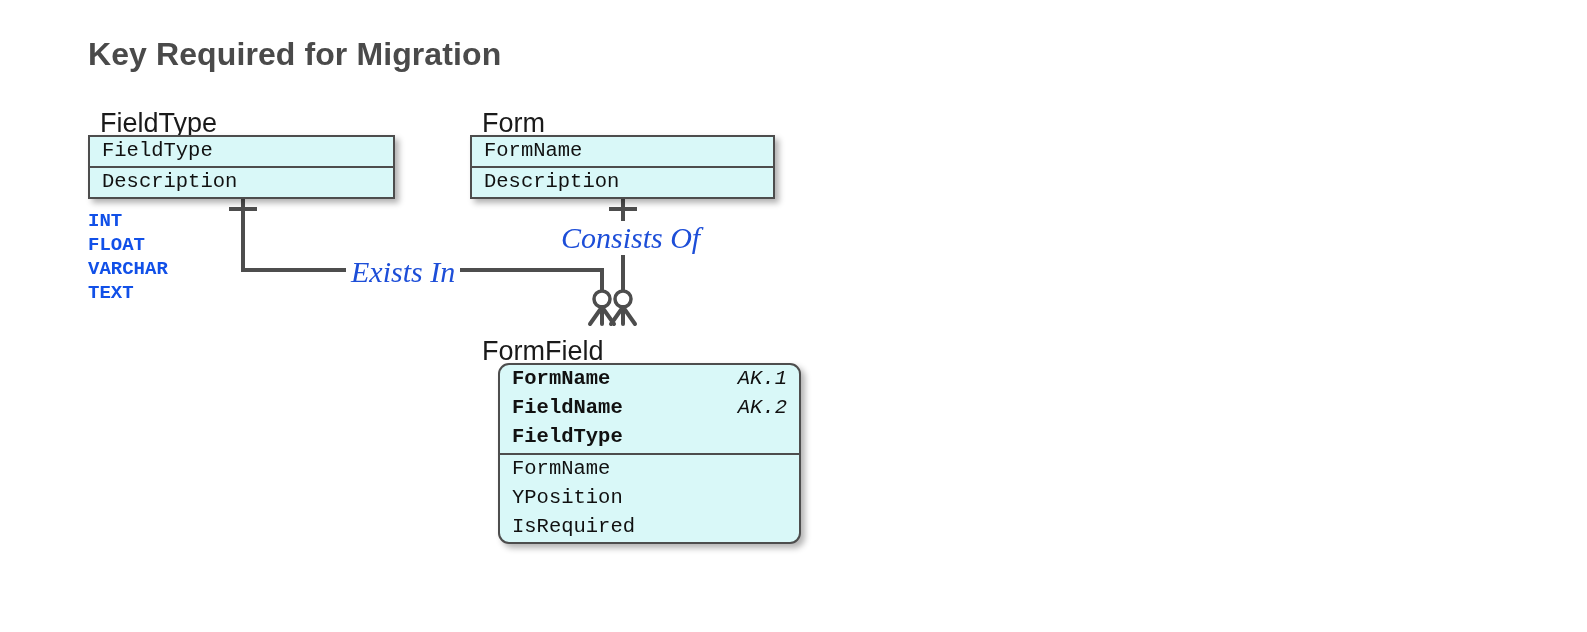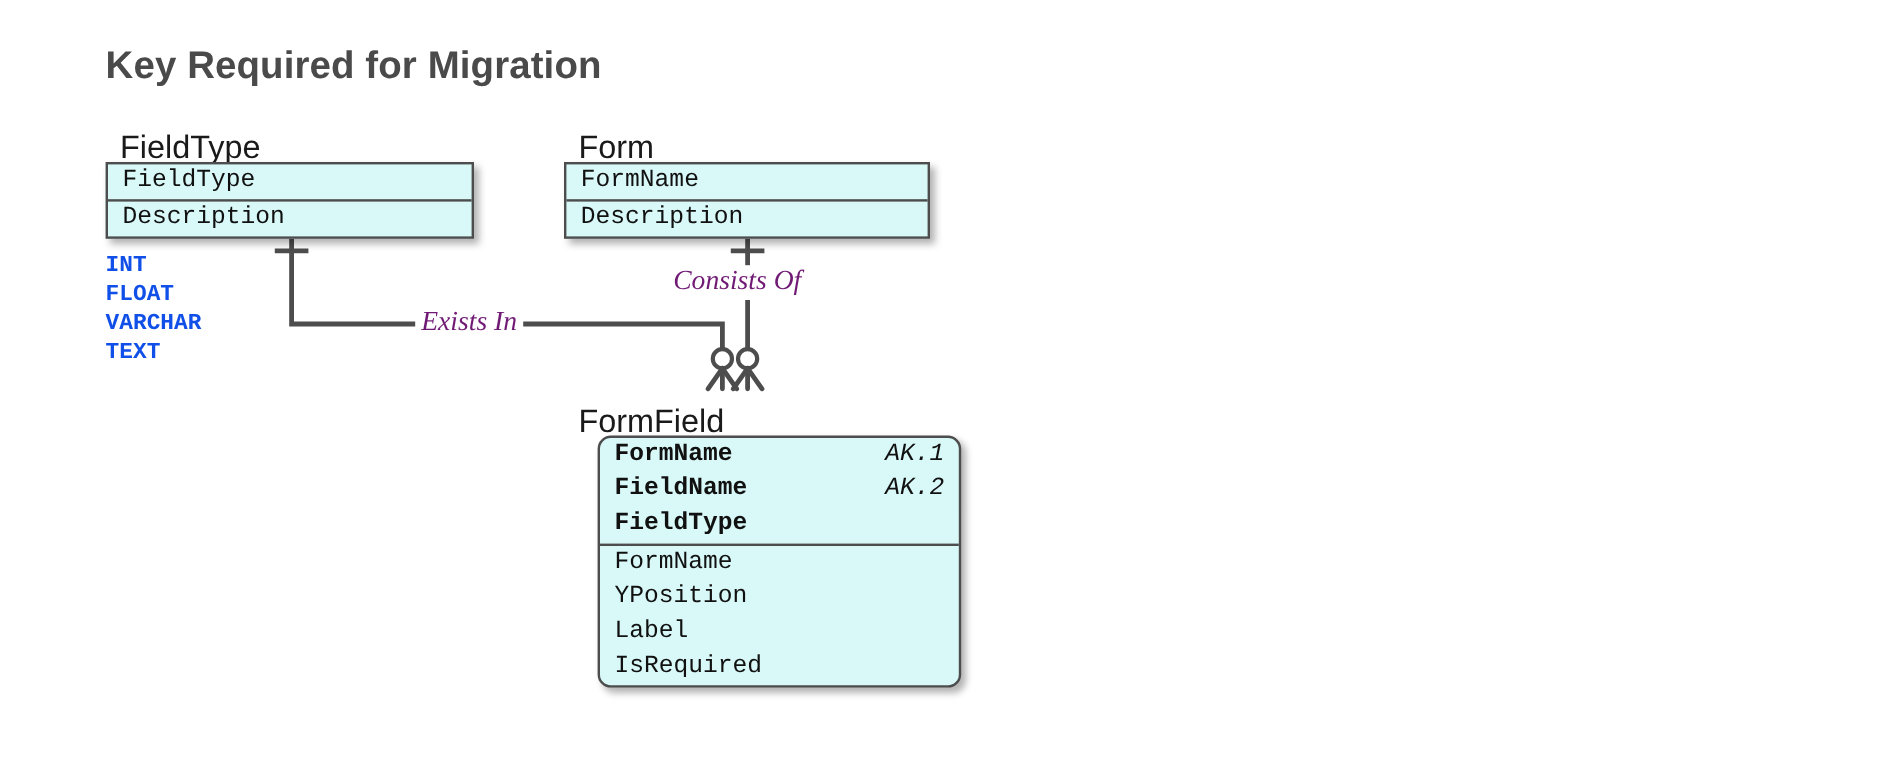--- a/index.html
+++ b/index.html
@@ -87,22 +87,22 @@
     font-weight: bold;
     color: #1150e8;
     line-height: 1.27;
   }
   .value-list div { white-space: nowrap; }
   
   .rel-label {
     position: absolute;
     font-family: "Liberation Serif", "DejaVu Serif", serif;
     font-style: italic;
-    font-size: 23px;
-    color: #701a75;
+    font-size: 30px;
+    color: #1d4ed8;
     background: #ffffff;
     padding: 0 5px;
     white-space: nowrap;
   }
   
   #connectors {
     position: absolute;
     left: 0; top: 0;
     width: 1587px;
     height: 632px;
@@ -215,24 +215,20 @@
       <div class="attr-group">
         <div class="attr">
           <span class="attr-name">FormName</span>
           <span class="attr-tag"></span>
         </div>
         <div class="attr">
           <span class="attr-name">YPosition</span>
           <span class="attr-tag"></span>
         </div>
         <div class="attr">
-          <span class="attr-name">Label</span>
-          <span class="attr-tag"></span>
-        </div>
-        <div class="attr">
           <span class="attr-name">IsRequired</span>
           <span class="attr-tag"></span>
         </div>
       </div>
     </div>
   </div>
 
 </div>
 
 </body></html>

